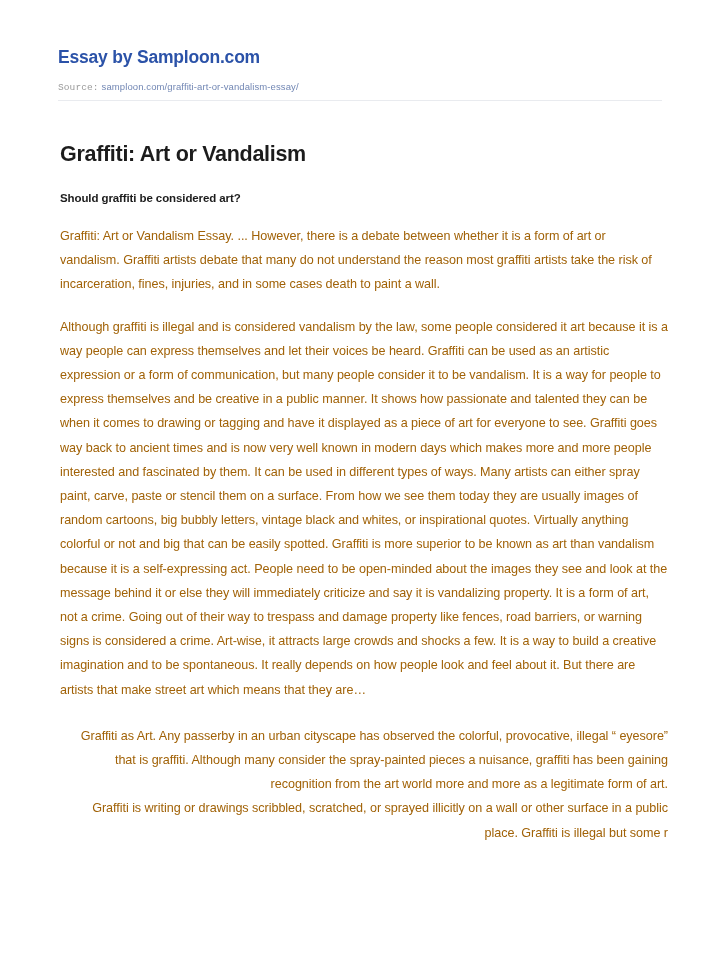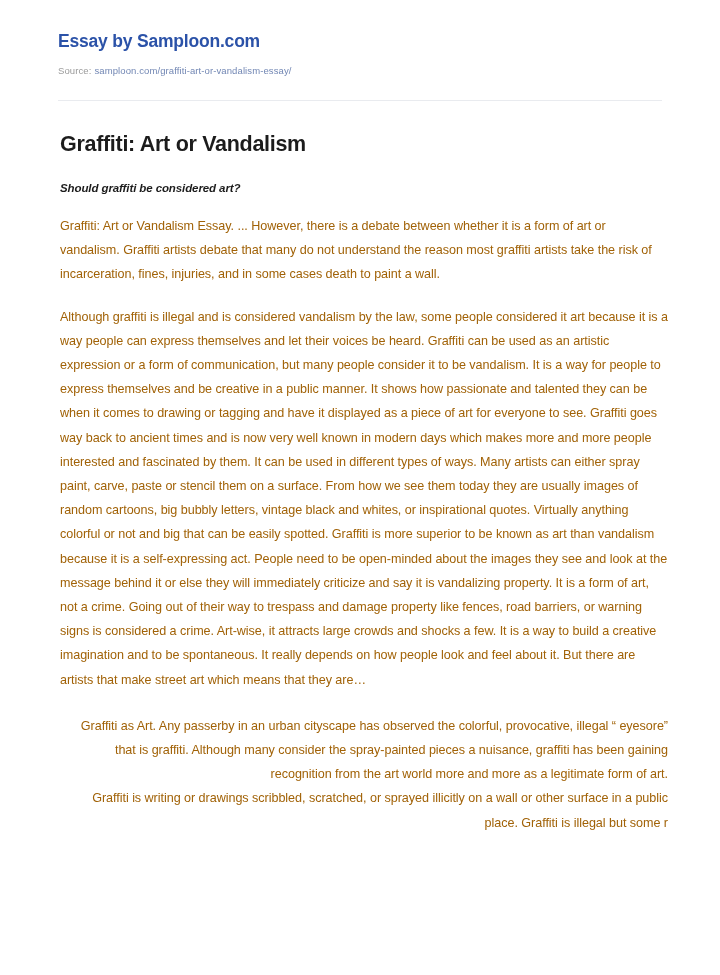--- a/index.html
+++ b/index.html
@@ -19,78 +19,78 @@
   .page {
     position: absolute;
     inset: 0;
     background: #ffffff;
   }
 
   
   .site-header {
     position: absolute;
     left: 58px;
-    top: 30px;
+    top: 46px;
     width: 604px;
   }
   .brand {
     font-size: 17.5px;
     font-weight: bold;
     color: #2b52a8;
     letter-spacing: -0.2px;
     line-height: 22px;
     margin: 0;
   }
   .source-line {
     margin-top: 12px;
     font-size: 9.5px;
     line-height: 13px;
     white-space: nowrap;
     letter-spacing: 0.1px;
   }
   .source-label {
     color: #9a9a9a;
+    font-family: Liberation Mono, monospace;
   }
   .source-url {
     color: #7287b4;
     text-decoration: none;
     margin-left: 3px;
   }
   .divider {
     position: absolute;
     left: 58px;
     top: 100px;
     width: 604px;
     height: 1px;
     background: #e9ebef;
   }
 
   
   .article {
     position: absolute;
     left: 60px;
-    top: 130px;
+    top: 140px;
     width: 608px;
   }
   .doc-title {
     margin: 0;
     font-size: 21.5px;
     font-weight: bold;
     color: #1c1c1c;
     line-height: 28px;
     letter-spacing: -0.3px;
   }
   .doc-subtitle {
     margin: 22px 0 0 0;
     font-size: 11.5px;
     font-weight: bold;
     color: #1c1c1c;
     line-height: 16px;
     letter-spacing: -0.1px;
-    font-style: italic;
   }
   .para {
     margin: 18px 0 0 0;
     font-size: 12.6px;
     line-height: 24.2px;
     color: #a16207;
     letter-spacing: -0.05px;
     white-space: pre-line;
   }
   .para.tight {

